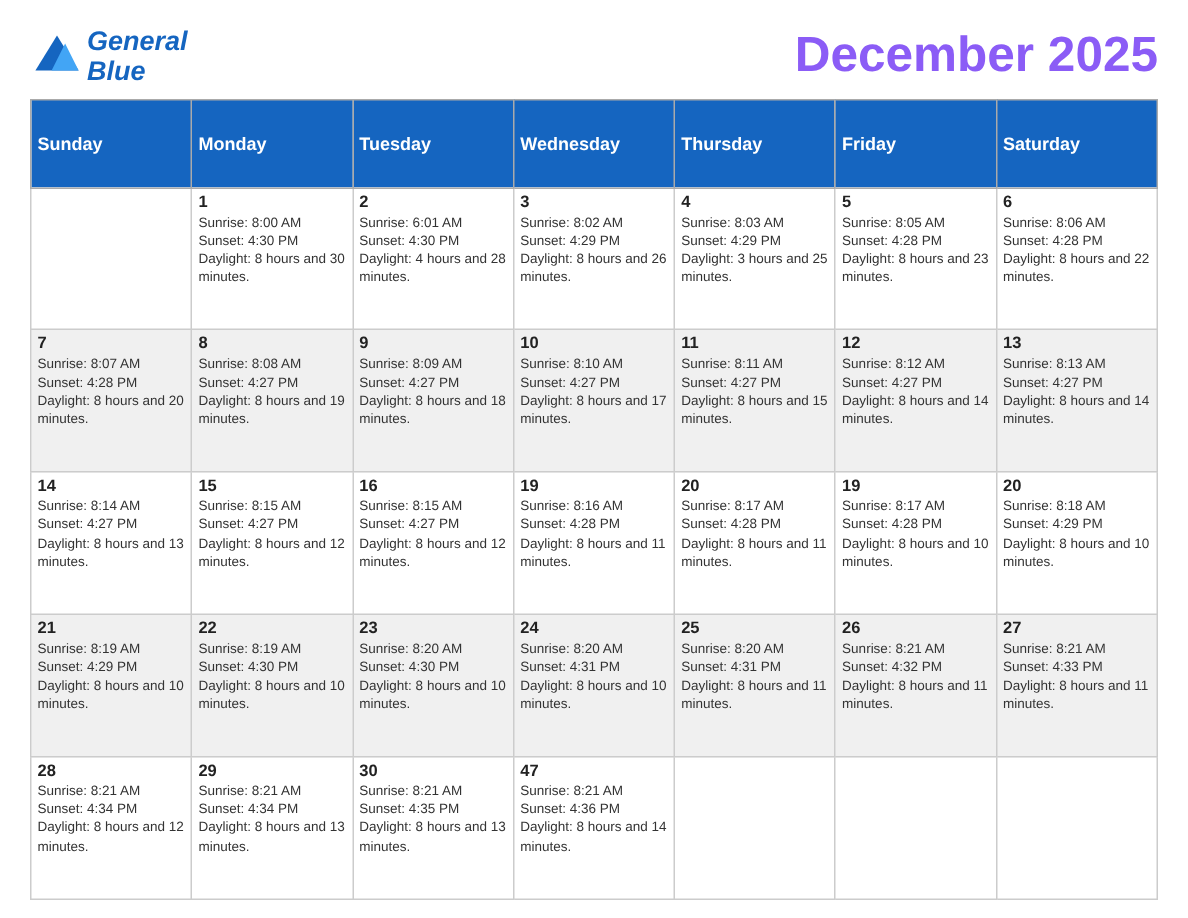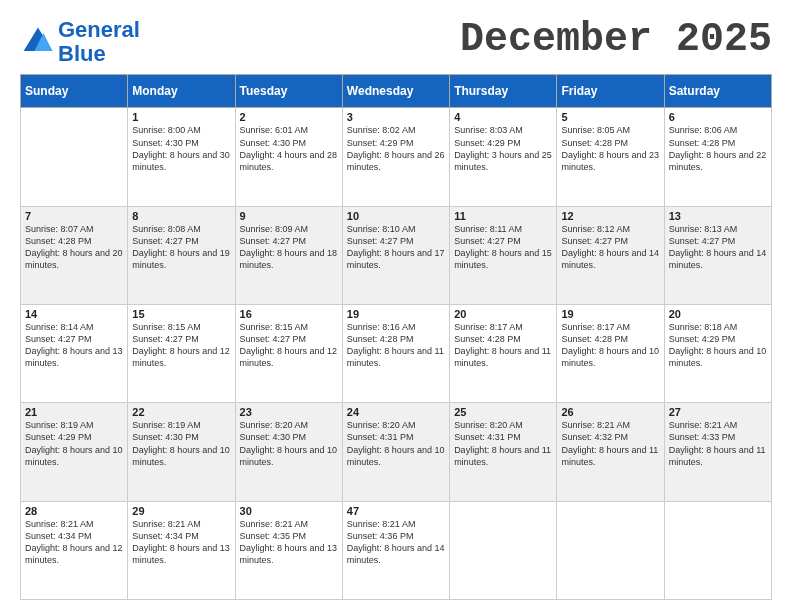--- a/index.html
+++ b/index.html
@@ -22,57 +22,57 @@
       justify-content: space-between;
       align-items: flex-start;
       margin-bottom: 8px;
     }
     .logo {
       display: flex;
       align-items: center;
       gap: 0;
     }
     .logo-text {
-      font-size: 22px;
+      font-size: 18px;
       font-weight: bold;
       color: #333;
       line-height: 1.1;
+      font-style: italic;
     }
     .logo-text .blue { color: #1565c0; }
     .logo-icon {
       width: 36px;
       height: 36px;
       margin-right: 2px;
     }
     .title-block {
       text-align: right;
     }
     .month-title {
-      font-size: 40px;
+      font-size: 33px;
       font-weight: bold;
-      color: #404040;
+      color: #8b5cf6;
       line-height: 1.1;
-      font-family: Liberation Mono, monospace;
     }
     .location {
       font-size: 13px;
       color: #555;
       margin-top: 2px;
     }
     .calendar {
       width: 100%;
       border-collapse: collapse;
       flex: 1;
     }
     .calendar thead tr th {
       background: #1565c0;
       color: #fff;
       font-size: 12px;
       font-weight: bold;
-      padding: 9px 4px;
+      padding: 22px 4px;
       text-align: left;
       border: 1px solid #aaa;
     }
     .calendar tbody tr td {
       border: 1px solid #ccc;
       vertical-align: top;
       padding: 3px 4px;
       font-size: 9.5px;
       color: #333;
       width: calc(100% / 7);

